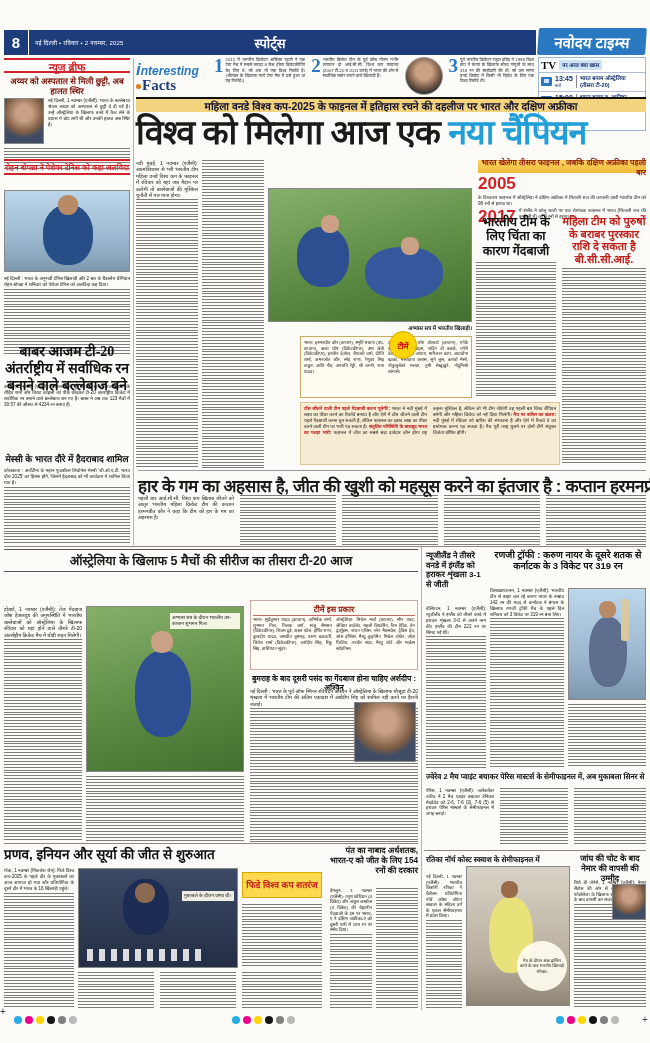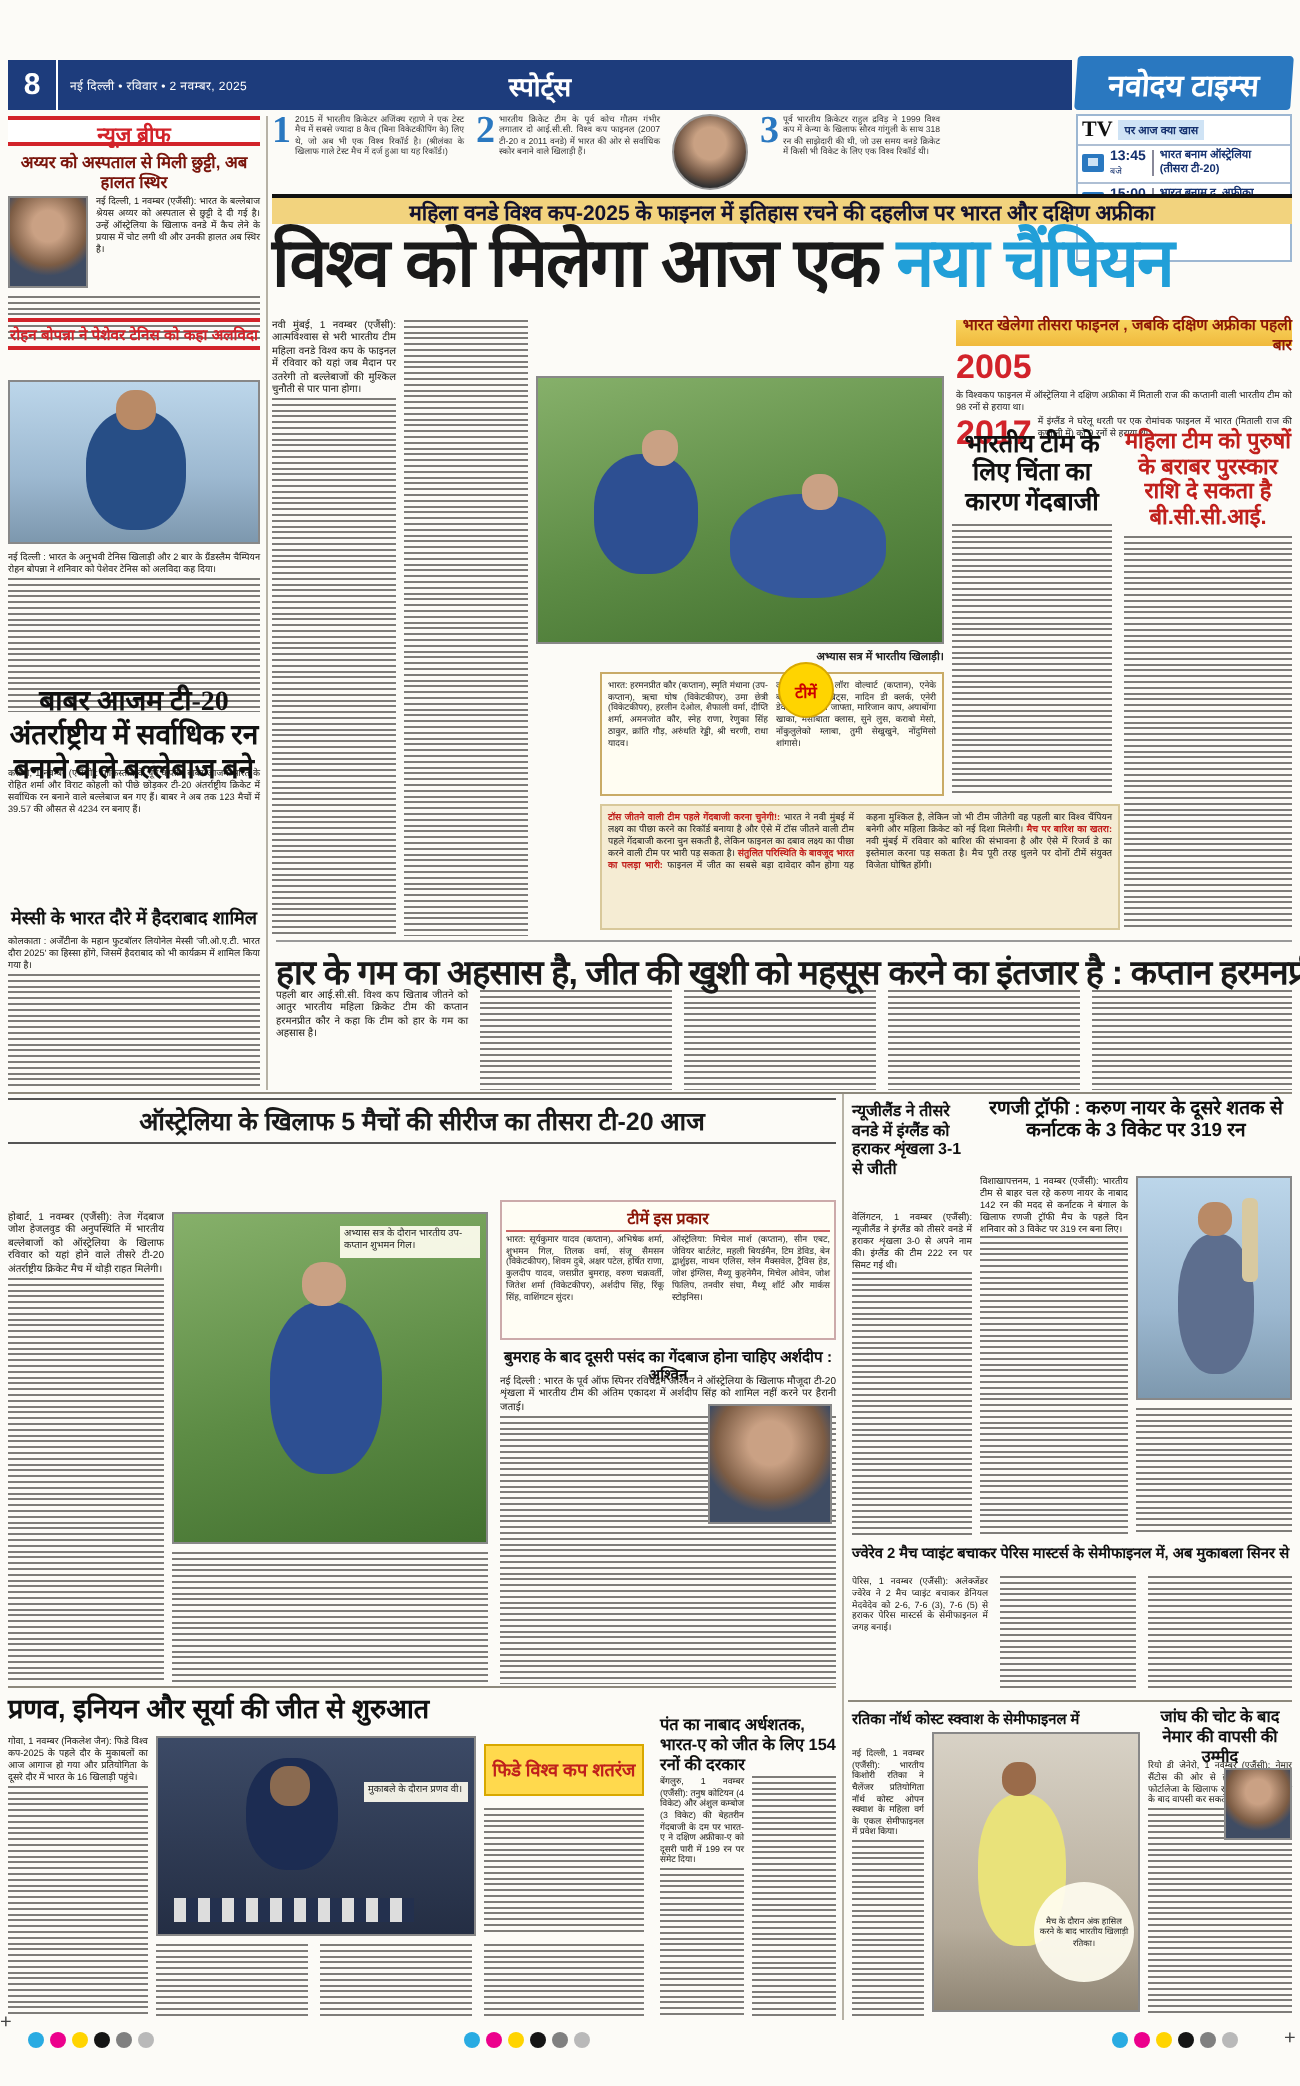--- a/index.html
+++ b/index.html
@@ -113,20 +113,24 @@
       <span class="tvprog"><span>भारत बनाम ऑस्ट्रेलिया</span><br><span>(तीसरा टी-20)</span></span>
     </div>
     <div class="tvrow">
       <span class="tvicon"></span>
       <span class="tvtime"><span>15:00</span><small>बजे</small></span>
       <span class="tvprog"><span>भारत बनाम द. अफ्रीका</span><br><span>(महिला विश्व कप-2025)</span></span>
     </div>
   </div>
 
   <div class="abs" style="left:136px;top:57px;width:398px;height:38px;display:flex;gap:6px;">
+    <div class="factslogo" style="width:72px;flex:none;padding-top:4px;">
+      <div class="l1">interesting</div>
+      <div class="l2"><span class="dot"></span><span>Facts</span></div>
+    </div>
     <div class="factitem" style="width:96px;">
       <div class="factnum">1</div>
       <div class="facttext">2015 में भारतीय क्रिकेटर अजिंक्य रहाणे ने एक टेस्ट मैच में सबसे ज्यादा 8 कैच (बिना विकेटकीपिंग के) लिए थे, जो अब भी एक विश्व रिकॉर्ड है। (श्रीलंका के खिलाफ गाले टेस्ट मैच में दर्ज हुआ था यह रिकॉर्ड।)</div>
     </div>
     <div class="factitem" style="width:92px;">
       <div class="factnum">2</div>
       <div class="facttext">भारतीय क्रिकेट टीम के पूर्व कोच गौतम गंभीर लगातार दो आई.सी.सी. विश्व कप फाइनल (2007 टी-20 व 2011 वनडे) में भारत की ओर से सर्वाधिक स्कोर बनाने वाले खिलाड़ी हैं।</div>
     </div>
     <div class="circlephoto" style="width:36px;height:36px;flex:none;"></div>
     <div class="factitem" style="width:90px;">
@@ -303,21 +307,21 @@
     <div class="blob" style="left:56px;top:14px;width:20px;height:20px;background:#8a6a50;"></div>
     <div style="position:absolute;left:8px;bottom:6px;width:120px;height:12px;background:repeating-linear-gradient(90deg,#ddd 0 6px,#23304e 6px 12px);"></div>
     <div class="ovl" style="position:absolute;right:3px;top:22px;width:48px;">मुकाबले के दौरान प्रणव वी।</div>
   </div>
   <div class="abs fidetag" style="left:242px;top:872px;width:80px;height:26px;">फिडे विश्व कप शतरंज</div>
   <div class="abs sim" style="left:242px;top:904px;width:80px;height:64px;"></div>
   <div class="abs sim" style="left:78px;top:972px;width:76px;height:36px;"></div>
   <div class="abs sim" style="left:160px;top:972px;width:76px;height:36px;"></div>
   <div class="abs sim" style="left:242px;top:972px;width:80px;height:36px;"></div>
 
-  <div class="abs storyhead" style="left:330px;top:846px;width:88px;font-size:8.2px;text-align:left;margin-top:12px;">पंत का नाबाद अर्धशतक, भारत-ए को जीत के लिए 154 रनों की दरकार</div>
+  <div class="abs storyhead" style="left:330px;top:846px;width:88px;font-size:8.2px;text-align:right;">पंत का नाबाद अर्धशतक, भारत-ए को जीत के लिए 154 रनों की दरकार</div>
   <div class="abs story" style="left:330px;top:888px;width:42px;height:120px;">
     <div class="lead" style="font-size:4.4px;">बेंगलुरु, 1 नवम्बर (एजैंसी): तनुष कोटियन (4 विकेट) और अंशुल कम्बोज (3 विकेट) की बेहतरीन गेंदबाजी के दम पर भारत-ए ने दक्षिण अफ्रीका-ए को दूसरी पारी में 199 रन पर समेट दिया।</div>
     <div class="sim"></div>
   </div>
   <div class="abs sim" style="left:376px;top:888px;width:42px;height:120px;"></div>
 
   <div class="abs plus" style="left:0px;top:1006px;">+</div>
   <div class="abs plus" style="left:642px;top:1014px;">+</div>
   <div class="abs reg" style="left:14px;top:1016px;">
     <span class="rc1"></span>

